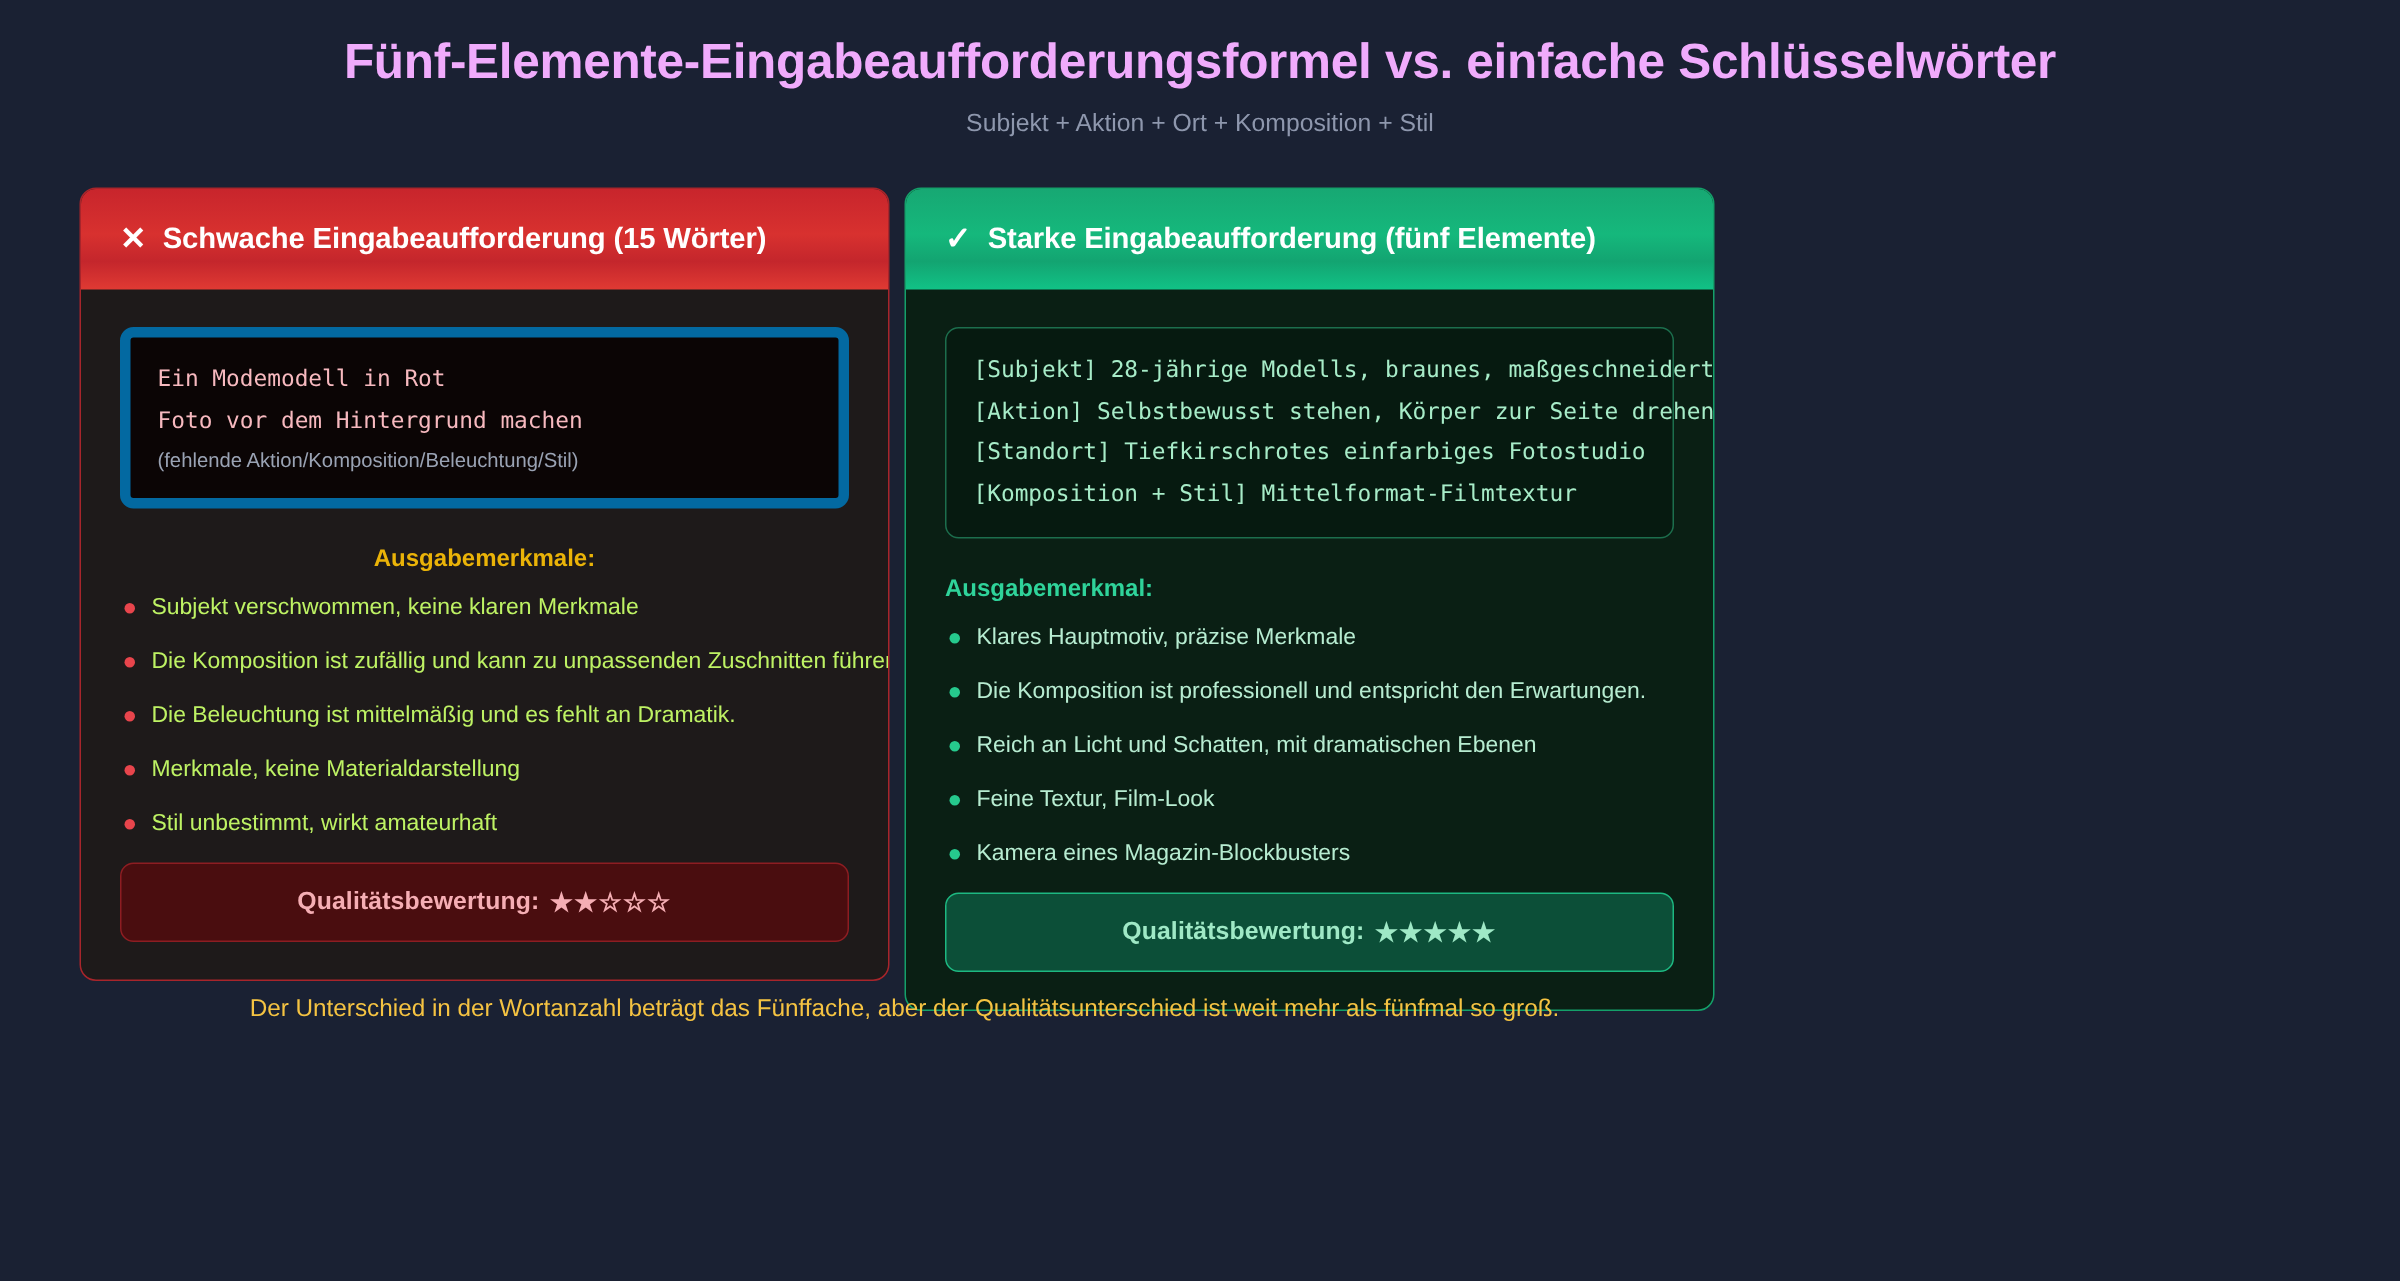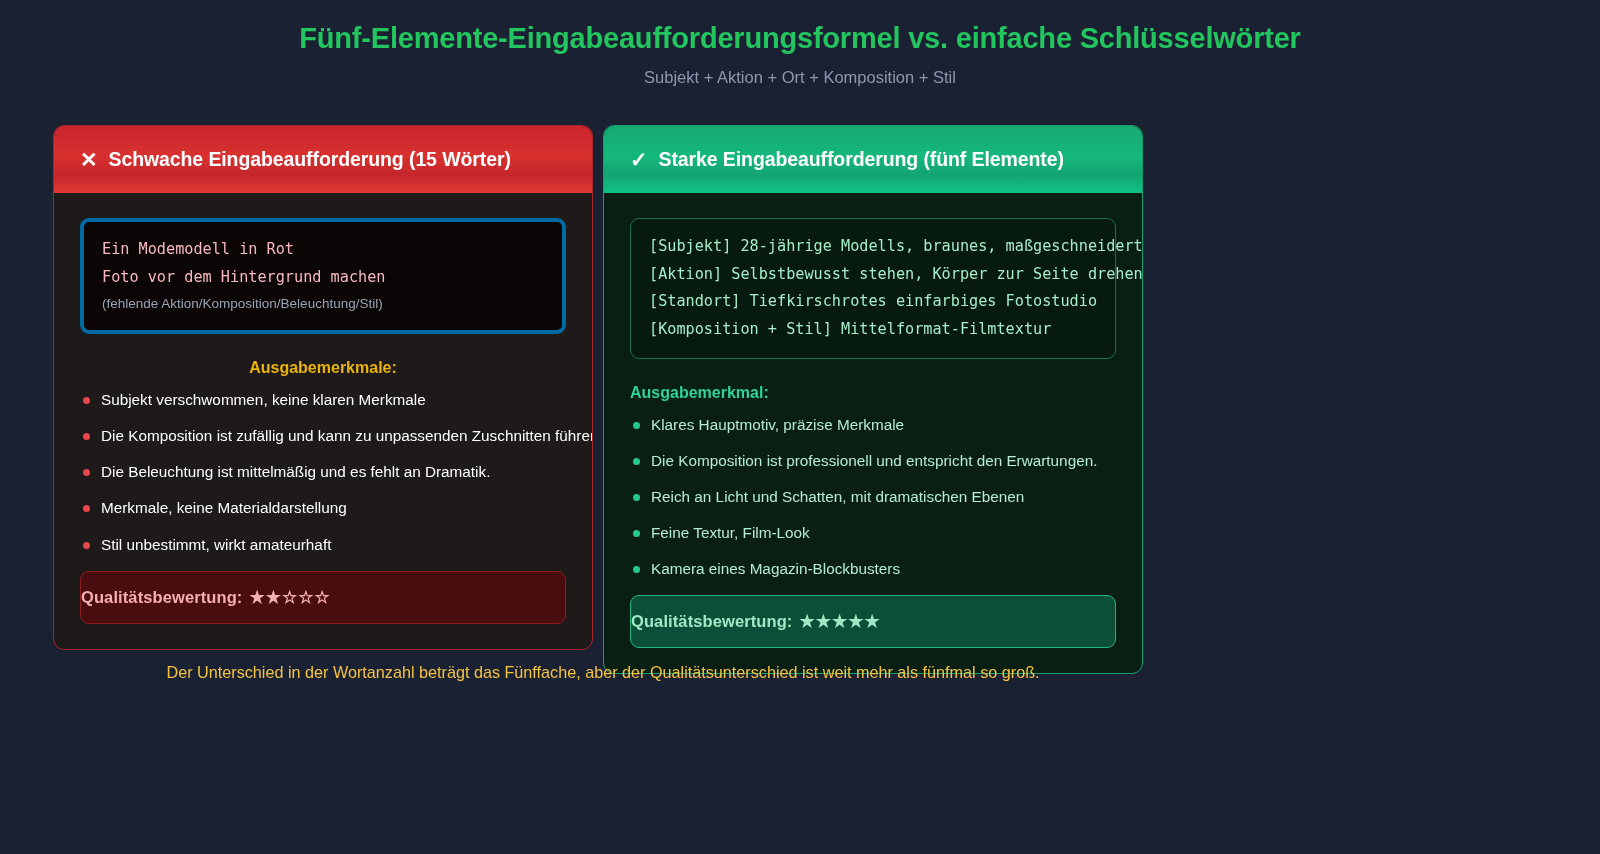--- a/index.html
+++ b/index.html
@@ -24,24 +24,24 @@
   }
 
   
   .page-header {
     width: 1170px;
     margin: 0 auto;
     padding-top: 20px;
     text-align: center;
   }
   .page-title {
-    font-size: 29px;
+    font-size: 33px;
     font-weight: bold;
     letter-spacing: -0.2px;
-    color: #22c55e;
+    color: #f0abfc;
     line-height: 1.25;
     white-space: nowrap;
   }
   .page-subtitle {
     margin-top: 12px;
     font-size: 16.5px;
     color: #8e97ad;
     font-weight: normal;
     text-align: center;
   }
@@ -106,21 +106,21 @@
   .code-block {
     border-radius: 9px;
     padding: 14px 18px 14px 18px;
     font-family: "DejaVu Sans Mono", "Liberation Mono", monospace;
     font-size: 15.2px;
     line-height: 1.82;
     white-space: nowrap;
   }
   .code-weak {
     background: #0b0505;
-    border: 4px solid #0369a1;
+    border: 7px solid #0369a1;
     color: #f7b9bf;
     min-height: 116px;
   }
   .code-strong {
     background: #061a10;
     border: 1px solid #1c6e4d;
     color: #a7ecc8;
     min-height: 116px;
   }
   .code-note {
@@ -154,34 +154,34 @@
   }
   .feat-item::before {
     content: "";
     position: absolute;
     left: 3px;
     top: 7px;
     width: 7px;
     height: 7px;
     border-radius: 50%;
   }
-  .list-weak .feat-item { color: #ffffff; }
+  .list-weak .feat-item { color: #bef264; }
   .list-weak .feat-item::before { background: #e8454c; }
   .list-strong .feat-item { color: #b7ecd1; }
   .list-strong .feat-item::before { background: #26c98d; }
 
   
   .rating {
     margin-top: 9px;
     margin-bottom: 25px;
     height: 53px;
     border-radius: 9px;
     display: flex;
     align-items: center;
-    justify-content: flex-start;
+    justify-content: center;
     font-size: 16.5px;
     font-weight: bold;
     letter-spacing: 0.1px;
   }
   .rating-weak {
     background: #4a0d0f;
     border: 1px solid #8d1d22;
     color: #f5aeb4;
   }
   .rating-strong {

